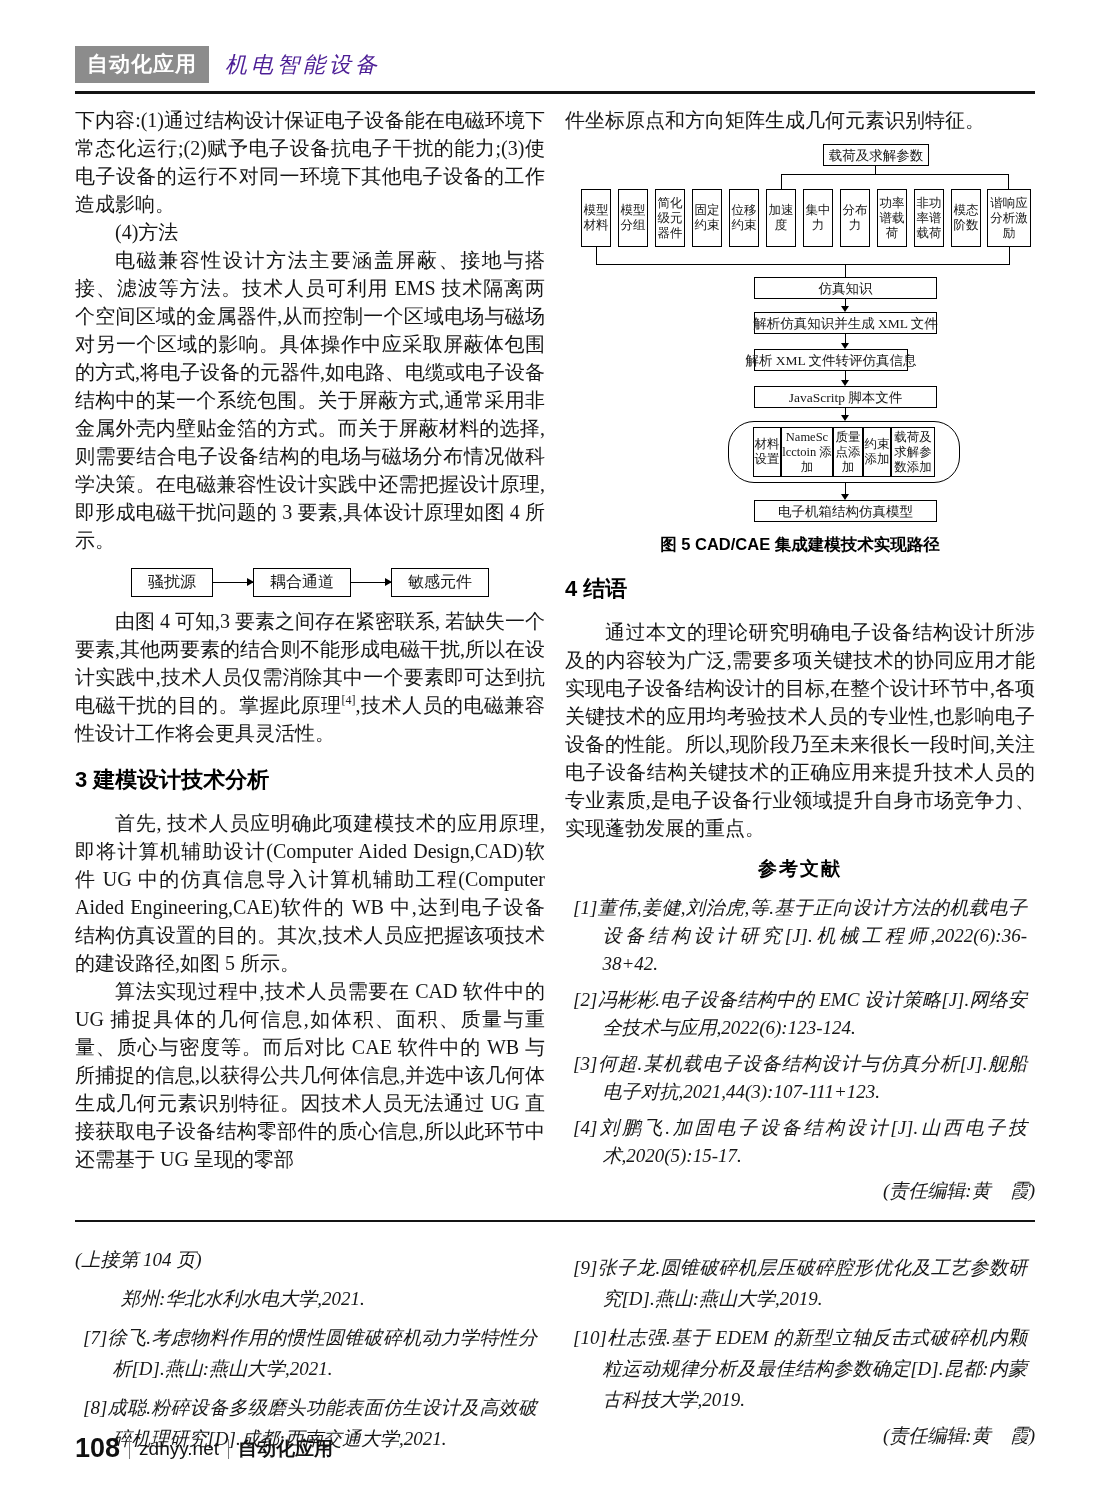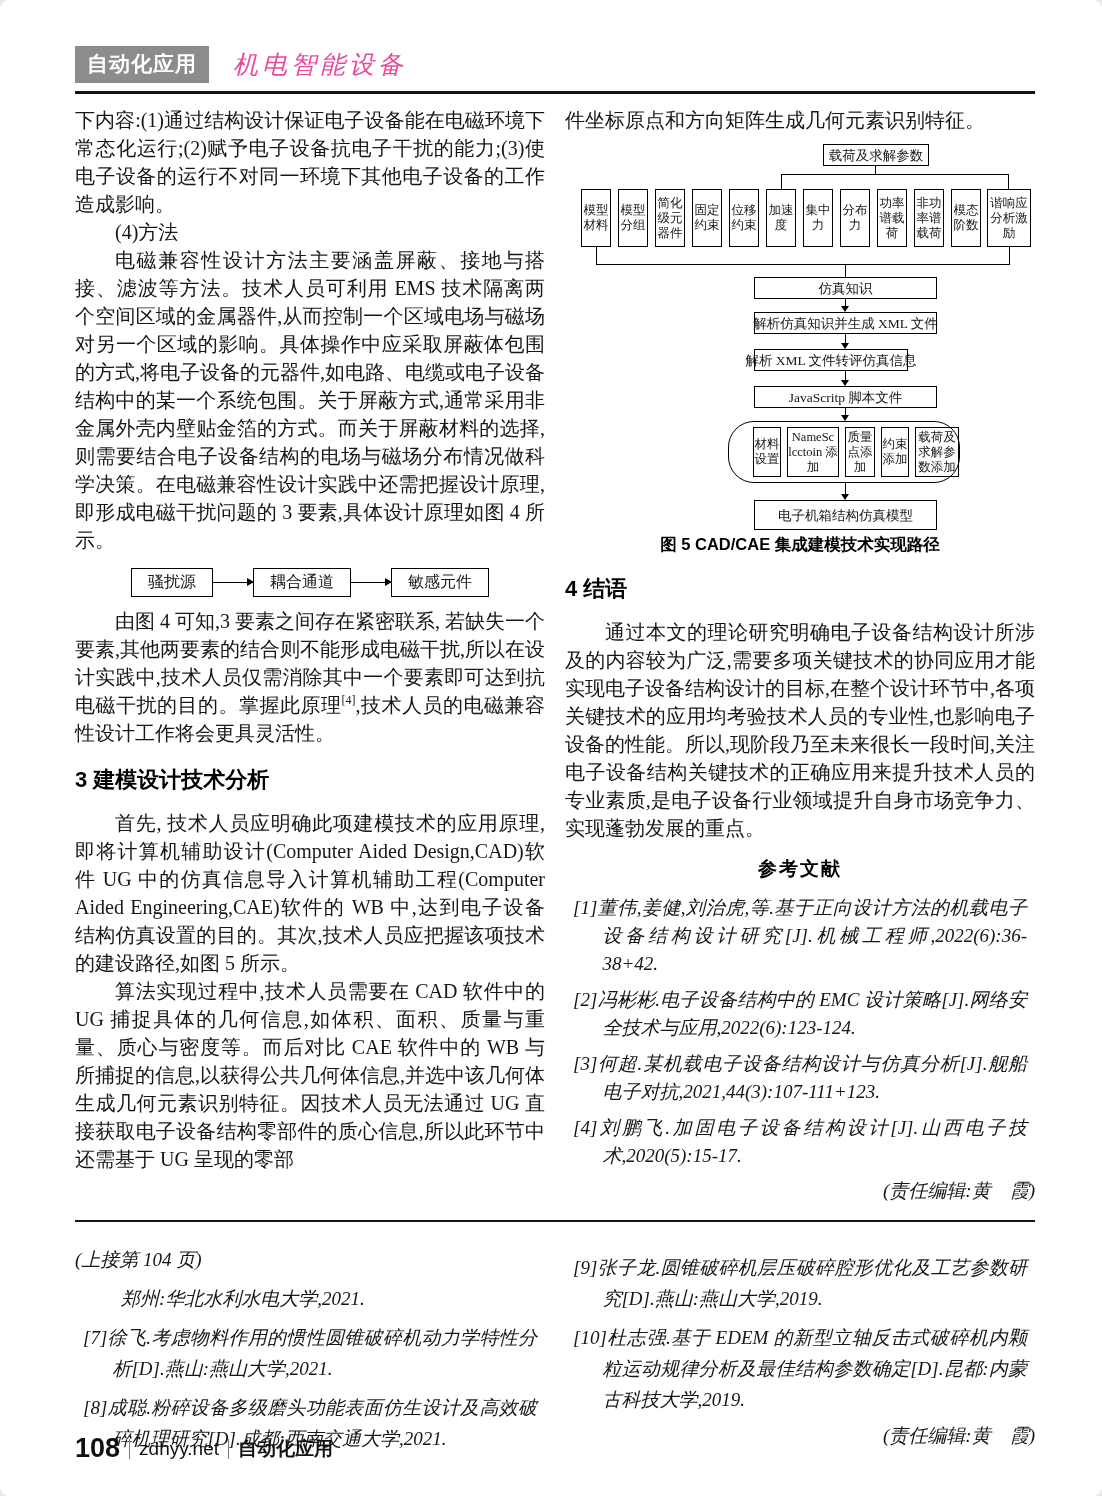--- a/index.html
+++ b/index.html
@@ -1,29 +1,29 @@
 <!DOCTYPE html>
 <html><head>
 <meta charset="utf-8">
 <style>
   html,body { margin:0; padding:0; background:#e8e8e8; }
   .page {
     position:relative; width:1102px; height:1496px; background:#ffffff;
     font-family:"Liberation Serif","DejaVu Serif",serif; color:#161616;
-    overflow:hidden; margin:0 auto;border-radius:9px;
+    overflow:hidden; margin:0 auto;
   }
   .inner { padding:46px 67px 0 75px; }
   
   .hdr { display:flex; align-items:center; }
   .badge {
     display:inline-block; background:#8c8c8c; color:#ffffff;
     font-family:"Liberation Sans","DejaVu Sans",sans-serif; font-weight:bold;
     font-size:21px; padding:4px 12px 5px; letter-spacing:1px;
   }
-  .subtitle { font-style:italic; font-size:25px; margin-left:24px; letter-spacing:4px; color:#ec4899; }
+  .subtitle { font-style:italic; font-size:22px; margin-left:16px; letter-spacing:4px; color:#4c1d95; }
   .hrule { height:3px; background:#141414; margin-top:8px; }
   
   .columns { display:flex; gap:20px; margin-top:12px; }
   .col { width:470px; }
   p.body { margin:0; font-size:20px; line-height:28px; text-align:justify; text-indent:2em; }
   p.body.noindent { text-indent:0; }
   sup.cite { font-size:12px; line-height:0; }
   h2.sec {
     font-family:"Liberation Sans","DejaVu Sans",sans-serif; font-weight:bold;
     font-size:22px; margin:18px 0 14px; color:#000;
@@ -50,21 +50,21 @@
     font-size:12.5px; line-height:15px;
   }
   .f5 .one { white-space:nowrap; font-size:13.5px; }
   .ln { position:absolute; background:#000; }
   .varrow { position:absolute; width:1px; background:#000; }
   .varrow::after {
     content:""; position:absolute; bottom:-6px; left:-4px;
     border-left:4px solid transparent; border-right:4px solid transparent; border-top:6px solid #000;
   }
   .grp { position:absolute; border:1px solid #000; border-radius:26px;
-    display:flex; align-items:center; justify-content:flex-end; gap:6px; box-sizing:border-box; }
+    display:flex; align-items:center; justify-content:center; box-sizing:border-box; }
   .grp .gbx {
     border:1px solid #000; box-sizing:border-box; height:50px;
     display:flex; align-items:center; justify-content:center; text-align:center;
     font-size:12.5px; line-height:15px;
   }
   
   .refs-title {
     text-align:center; font-family:"Liberation Sans","DejaVu Sans",sans-serif;
     font-weight:bold; font-size:19px; margin:14px 0 12px; color:#000; letter-spacing:2px;
   }
@@ -167,21 +167,21 @@
 
             <div class="grp" style="left:163px;top:279px;width:232px;height:62px">
               <div class="gbx" style="width:28px">材料设置</div>
               <div class="gbx" style="width:52px">NameSc lcctoin 添加</div>
               <div class="gbx" style="width:30px">质量点添加</div>
               <div class="gbx" style="width:28px">约束添加</div>
               <div class="gbx" style="width:44px">载荷及求解参数添加</div>
             </div>
             <div class="varrow" style="left:280px;top:341px;height:11px"></div>
 
-            <div class="bx one" style="left:189px;top:358px;width:183px;height:30px">电子机箱结构仿真模型</div>
+            <div class="bx one" style="left:189px;top:358px;width:183px;height:22px">电子机箱结构仿真模型</div>
           </div>
           <figcaption class="figcap">图 5  CAD/CAE 集成建模技术实现路径</figcaption>
         </figure>
 
         <h2 class="sec">4  结语</h2>
         <p class="body">通过本文的理论研究明确电子设备结构设计所涉及的内容较为广泛,需要多项关键技术的协同应用才能实现电子设备结构设计的目标,在整个设计环节中,各项关键技术的应用均考验技术人员的专业性,也影响电子设备的性能。所以,现阶段乃至未来很长一段时间,关注电子设备结构关键技术的正确应用来提升技术人员的专业素质,是电子设备行业领域提升自身市场竞争力、实现蓬勃发展的重点。</p>
 
         <h3 class="refs-title">参考文献</h3>
         <div>
           <p class="ref">[1]董伟,姜健,刘治虎,等.基于正向设计方法的机载电子设备结构设计研究[J].机械工程师,2022(6):36-38+42.</p>

